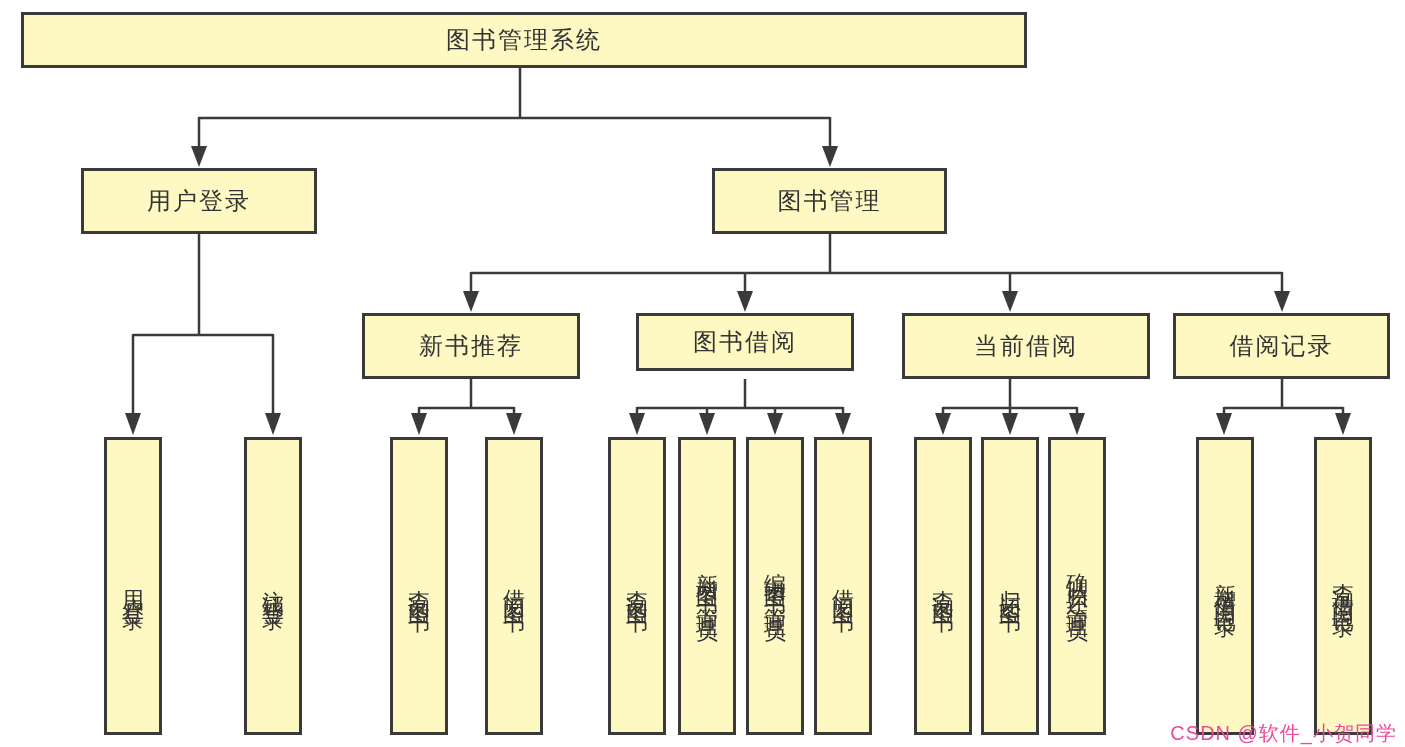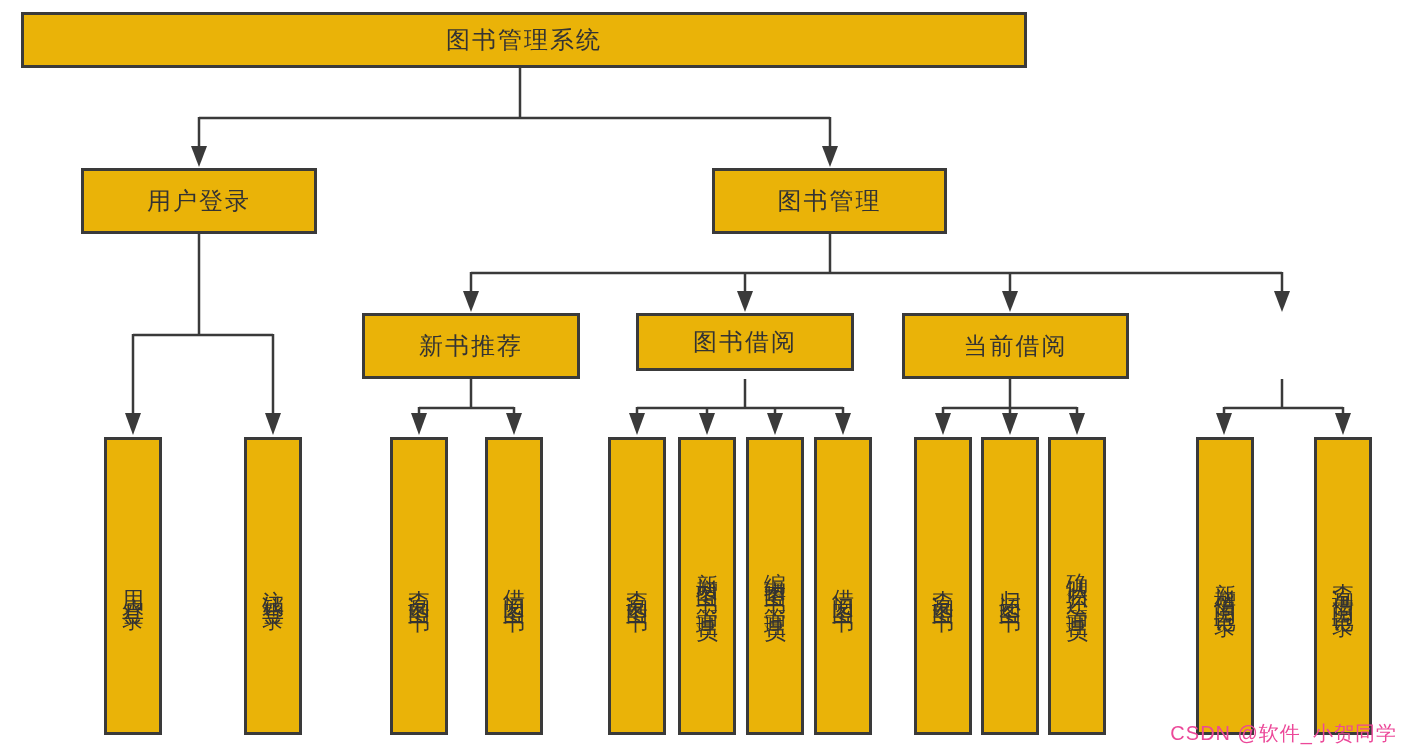--- a/index.html
+++ b/index.html
@@ -27,21 +27,21 @@
     stroke: #3a3a3a;
     stroke-width: 2.5;
   }
   .connectors polygon {
     fill: #3a3a3a;
   }
   .node {
     position: absolute;
     box-sizing: border-box;
     border: 3px solid #3a3a3a;
-    background: #eab308;
+    background: #fef9c3;
     color: #333333;
     display: flex;
     align-items: center;
     justify-content: center;
     z-index: 1;
   }
   .node.h {
     font-size: 24px;
     letter-spacing: 2px;
     white-space: nowrap;
@@ -146,21 +146,22 @@
     </g>
   </svg>
 
   <div class="node h" style="left:21px; top:12px; width:1006px; height:56px;">图书管理系统</div>
 
   <div class="node h" style="left:81px; top:168px; width:236px; height:66px;">用户登录</div>
   <div class="node h" style="left:362px; top:313px; width:218px; height:66px;">新书推荐</div>
 
   <div class="node h" style="left:712px; top:168px; width:235px; height:66px;">图书管理</div>
   <div class="node h" style="left:636px; top:313px; width:218px; height:58px;">图书借阅</div>
-  <div class="node h" style="left:902px; top:313px; width:227px; height:66px;">当前借阅</div>
+  <div class="node h" style="left:902px; top:313px; width:248px; height:66px;">当前借阅</div>
+  <div class="node h" style="left:1173px; top:313px; width:217px; height:66px;">借阅记录</div>
 
   <div class="node v" style="left:104px; top:437px; width:58px; height:298px;">用户登录</div>
   <div class="node v" style="left:244px; top:437px; width:58px; height:298px;">注销登录</div>
 
   <div class="node v" style="left:390px; top:437px; width:58px; height:298px;">查询图书</div>
   <div class="node v" style="left:485px; top:437px; width:58px; height:298px;">借阅图书</div>
 
   <div class="node v" style="left:608px; top:437px; width:58px; height:298px;">查询图书</div>
   <div class="node v" style="left:678px; top:437px; width:58px; height:298px;">新增图书（管理员）</div>
   <div class="node v" style="left:746px; top:437px; width:58px; height:298px;">编辑图书（管理员）</div>

